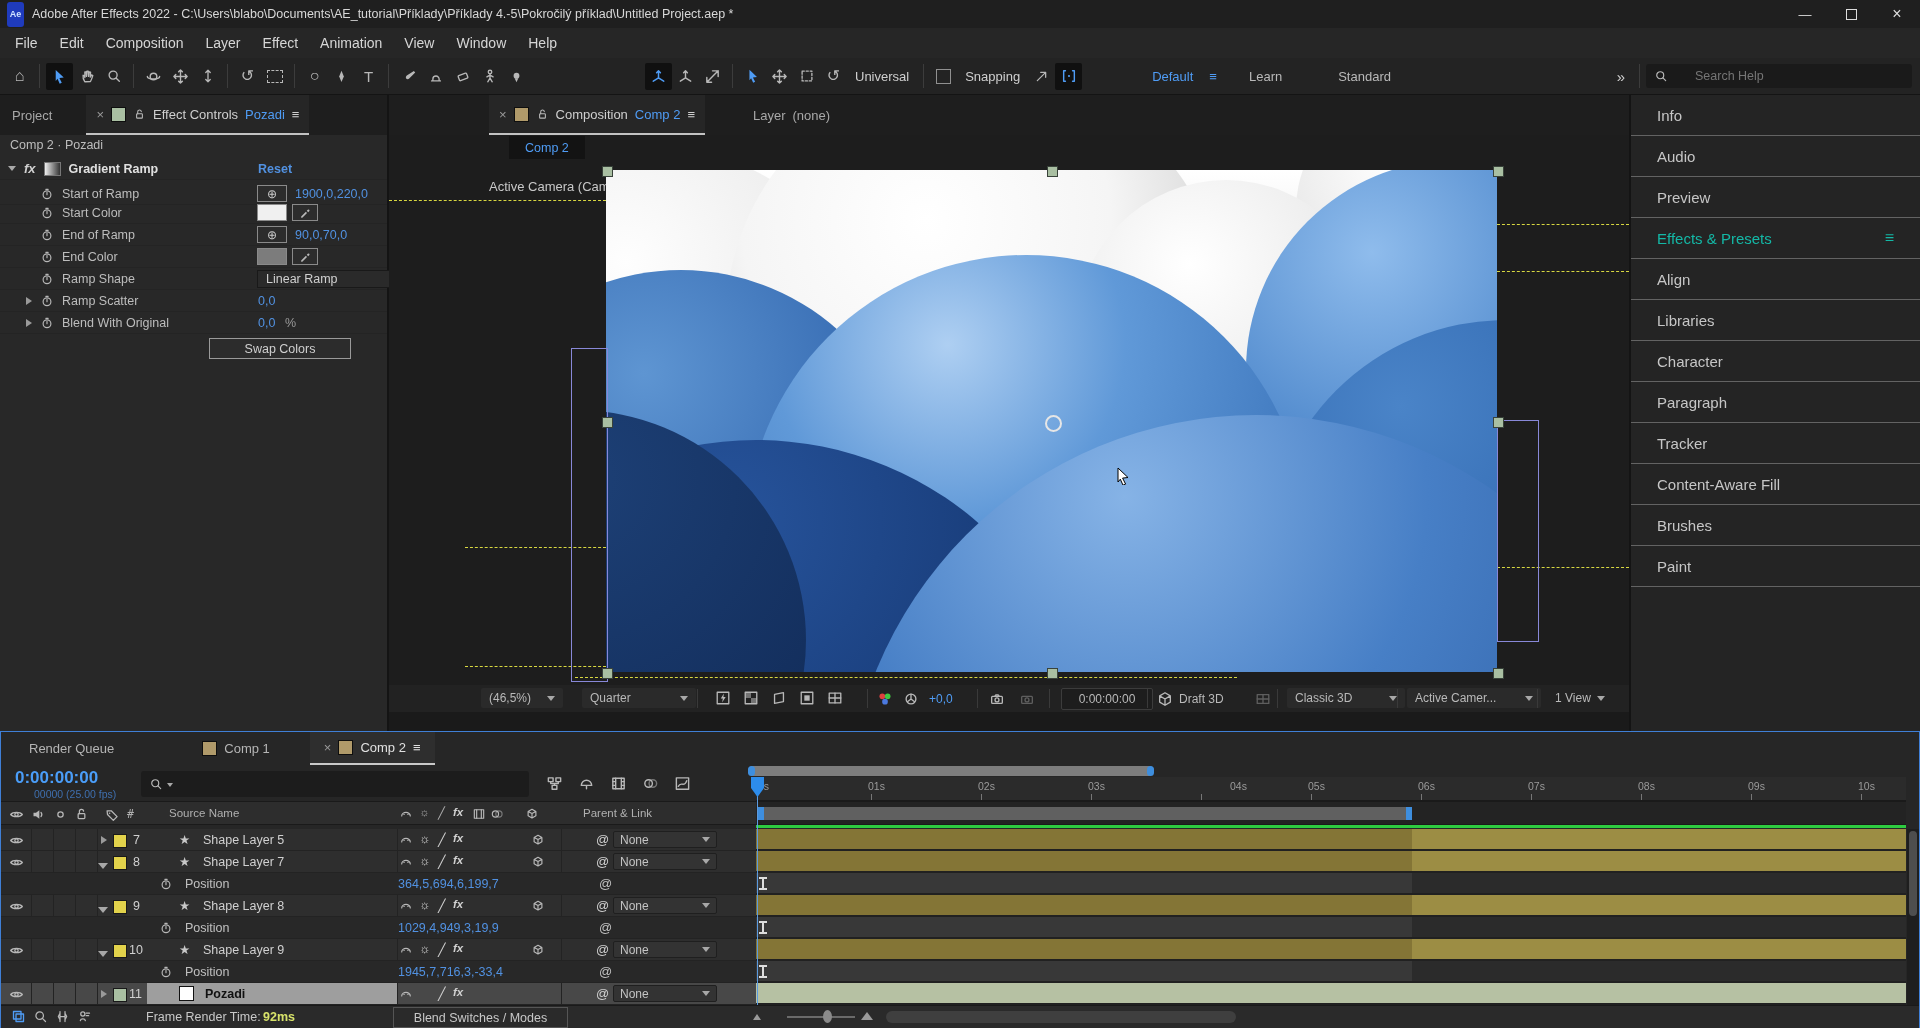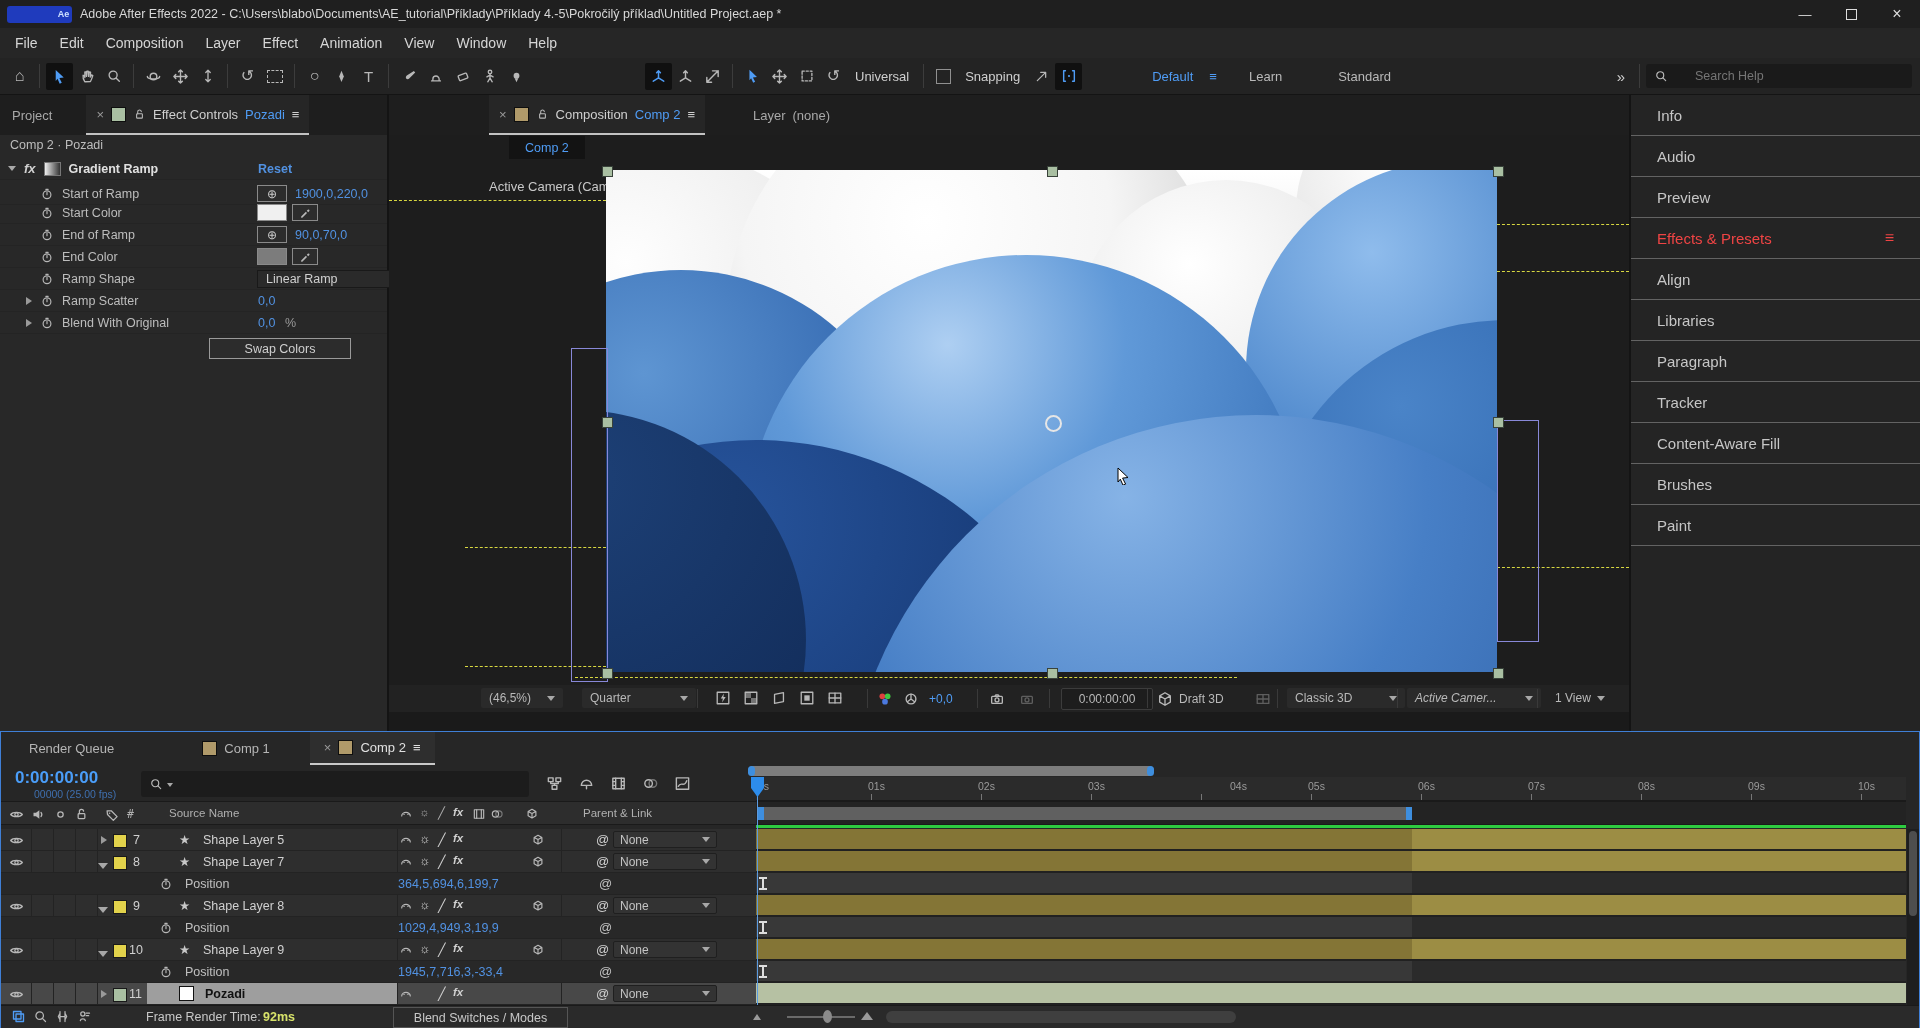--- a/index.html
+++ b/index.html
@@ -8,22 +8,22 @@
   .abs{position:absolute;}
   svg{display:block}
   .si{stroke:#b8b8b8;fill:none;stroke-width:1.5;stroke-linecap:round;stroke-linejoin:round;}
   .fi{fill:#b8b8b8;}
   .si-b{stroke:#4f9cf5;fill:none;stroke-width:1.6;stroke-linecap:round;stroke-linejoin:round;}
   .fi-b{fill:#4f9cf5;}
 
   
   .titlebar{position:absolute;top:0;left:0;width:1920px;height:28px;background:#1f1f1f;
     display:flex;align-items:center;}
-  .appicon{width:17px;height:17px;margin:0 8px 0 7px;background:#1f3bbd;border-radius:3px;
-    color:#cfe2ff;font-size:9px;font-weight:bold;display:flex;align-items:center;justify-content:center;padding-left:48px;}
+  .appicon{width:17px;height:25px;margin:0 8px 0 7px;background:#1f3bbd;border-radius:3px;
+    color:#cfe2ff;font-size:9px;font-weight:bold;display:flex;align-items:center;justify-content:center;}
   .title-text{font-size:12.5px;color:#d8d8d8;}
   .winbtns{margin-left:auto;display:flex;height:100%;}
   .winbtn{width:46px;height:100%;display:flex;align-items:center;justify-content:center;color:#ddd;font-size:13px;}
   .maxglyph{width:9px;height:9px;border:1px solid #ddd;}
 
   
   .menubar{position:absolute;top:28px;left:0;width:1920px;height:30px;background:#262626;
     display:flex;align-items:center;padding-left:4px;}
   .mitem{padding:0 11px;font-size:14px;color:#d6d6d6;}
 
@@ -598,21 +598,21 @@
         <svg class="abs" style="left:866px;top:6px;opacity:.4;" width="16" height="16" viewBox="0 0 18 18">
           <rect class="si" x="2.5" y="4" width="13" height="10"></rect>
             <path class="si" d="M9 4v10M2.5 9h13"></path>
           </svg>
         <div class="ssep" style="left:888px;"></div>
         <div class="sbox" style="left:898px;width:102px;">
           <span>Classic 3D</span>
           <span class="tr-d" style="margin-left:auto"></span>
           </div>
         <div class="ssep" style="left:1008px;"></div>
-        <div class="sbox" style="left:1018px;width:118px;font-style:italic;">
+        <div class="sbox" style="left:1018px;width:118px;">
           <span>Active Camer...</span>
           <span class="tr-d" style="margin-left:auto"></span>
           </div>
         <div class="ssep" style="left:1148px;"></div>
         <div class="sbox flat" style="left:1158px;">
           <span>1 View</span>
           <span class="tr-d"></span>
           </div>
       </div>
       <div class="compbottom"></div>
@@ -621,29 +621,32 @@
     <div class="panel side">
       <div class="side-item">
           <span>Info</span>
         </div>
       <div class="side-item">
           <span>Audio</span>
         </div>
       <div class="side-item">
           <span>Preview</span>
         </div>
-      <div class="side-item" style="color:#ef4444;text-align:right;">
+      <div class="side-item" style="color:#14b8a6;text-align:right;">
         <span>Effects &amp; Presets</span>
         <span style="margin-left:auto;font-size:16px;">≡</span>
         </div>
       <div class="side-item">
           <span>Align</span>
         </div>
       <div class="side-item">
           <span>Libraries</span>
+        </div>
+      <div class="side-item">
+          <span>Character</span>
         </div>
       <div class="side-item">
           <span>Paragraph</span>
         </div>
       <div class="side-item">
           <span>Tracker</span>
         </div>
       <div class="side-item">
           <span>Content-Aware Fill</span>
         </div>

